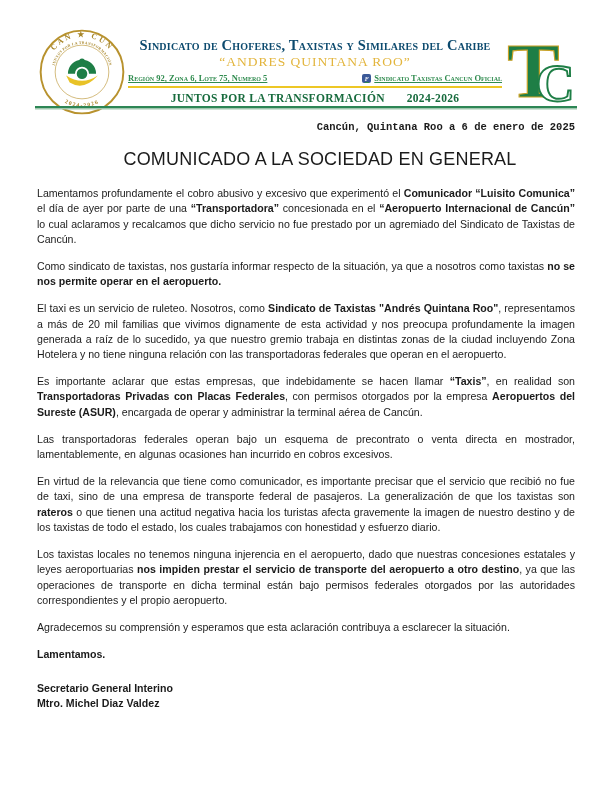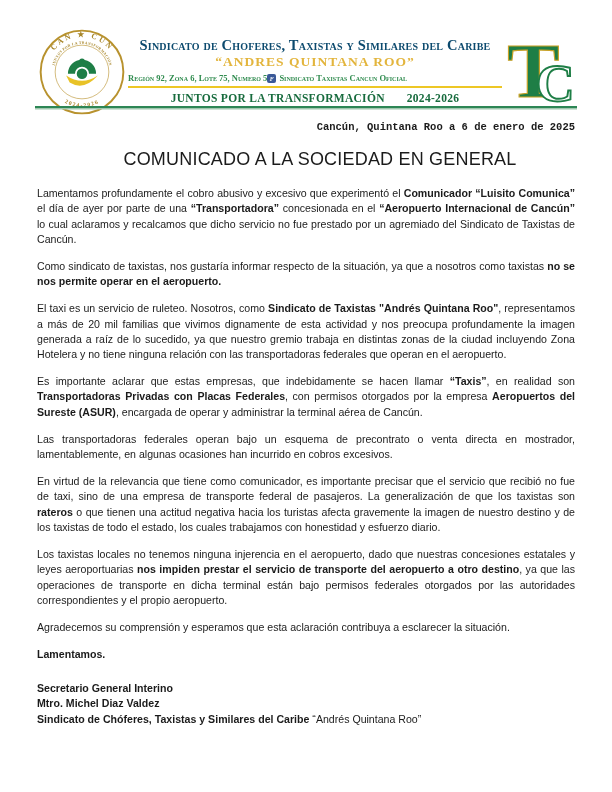--- a/index.html
+++ b/index.html
@@ -12,27 +12,27 @@
   
   .seal{position:absolute;left:38px;top:28px;width:88px;height:88px;}
   .monogram{position:absolute;left:501px;top:30px;width:78px;height:88px;z-index:2;}
 
   .hcenter{position:absolute;left:128px;top:38px;width:374px;text-align:center;}
   .org-name{
     font-family:"Liberation Serif",serif;font-weight:bold;font-variant:small-caps;
     color:#0c4a6e;font-size:14.5px;line-height:1.1;letter-spacing:.2px;
   }
   .org-subtitle{
-    font-family:"Liberation Serif",serif;font-weight:bold;
+    font-family:"Liberation Serif",serif;font-weight:normal;
     color:#E3B53D;font-size:13.5px;line-height:1.15;letter-spacing:1px;
   }
   .addr-row{
-    margin-top:4px;display:flex;justify-content:flex-start;align-items:center;
+    margin-top:4px;display:flex;justify-content:space-between;align-items:center;
     font-family:"Liberation Serif",serif;font-variant:small-caps;font-weight:bold;
-    font-size:8.5px;color:#2F8B4E;
+    font-size:8.5px;color:#2F8B4E;text-decoration:underline;
   }
   .fb{display:flex;align-items:center;gap:3px;}
   .fb-icon{
     width:9px;height:9px;background:#3B5998;border-radius:2px;color:#fff;
     font-family:"Liberation Serif",serif;font-weight:bold;font-style:italic;
     font-size:8px;line-height:9px;text-align:center;display:inline-block;
   }
   .yellow-line{margin-top:3px;border-top:2.5px solid #EDC725;}
   .banner-row{
     margin-top:4px;display:flex;justify-content:center;gap:22px;
@@ -125,17 +125,16 @@
         <p class="para"><span>Es importante aclarar que estas empresas, que indebidamente se hacen llamar </span><span class="b">“Taxis”</span><span>, en realidad son </span><span class="b">Transportadoras Privadas con Placas Federales</span><span>, con permisos otorgados por la empresa </span><span class="b">Aeropuertos del Sureste (ASUR)</span><span>, encargada de operar y administrar la terminal aérea de Cancún.</span></p>
         <p class="para"><span>Las transportadoras federales operan bajo un esquema de precontrato o venta directa en mostrador, lamentablemente, en algunas ocasiones han incurrido en cobros excesivos.</span></p>
         <p class="para"><span>En virtud de la relevancia que tiene como comunicador, es importante precisar que el servicio que recibió no fue de taxi, sino de una empresa de transporte federal de pasajeros.  La generalización de que los taxistas son </span><span class="b">rateros</span><span> o que tienen una actitud negativa hacia los turistas afecta gravemente la imagen de nuestro destino y de los taxistas de todo el estado, los cuales trabajamos con honestidad y esfuerzo diario.</span></p>
         <p class="para"><span>Los taxistas locales no tenemos ninguna injerencia en el aeropuerto, dado que nuestras concesiones estatales y leyes aeroportuarias </span><span class="b">nos impiden prestar el servicio de transporte del aeropuerto a otro destino</span><span>, ya que las operaciones de transporte en dicha terminal están bajo permisos federales otorgados por las autoridades correspondientes y el propio aeropuerto.</span></p>
         <p class="para"><span>Agradecemos su comprensión y esperamos que esta aclaración contribuya a esclarecer la situación.</span></p>
         <p class="para"><span class="b">Lamentamos.</span></p>
       </div>
     <div class="sig-block">
         <p class="sig-line"><span class="b">Secretario General Interino</span></p>
         <p class="sig-line"><span class="b">Mtro. Michel Diaz Valdez</span></p>
-        <p class="sig-line"><span class="b">Sindicato de Chóferes, Taxistas y Similares del Caribe</span><span> “Andrés Quintana Roo”</span></p>
       </div>
   </div>
 
 </div>
 
 </body></html>

